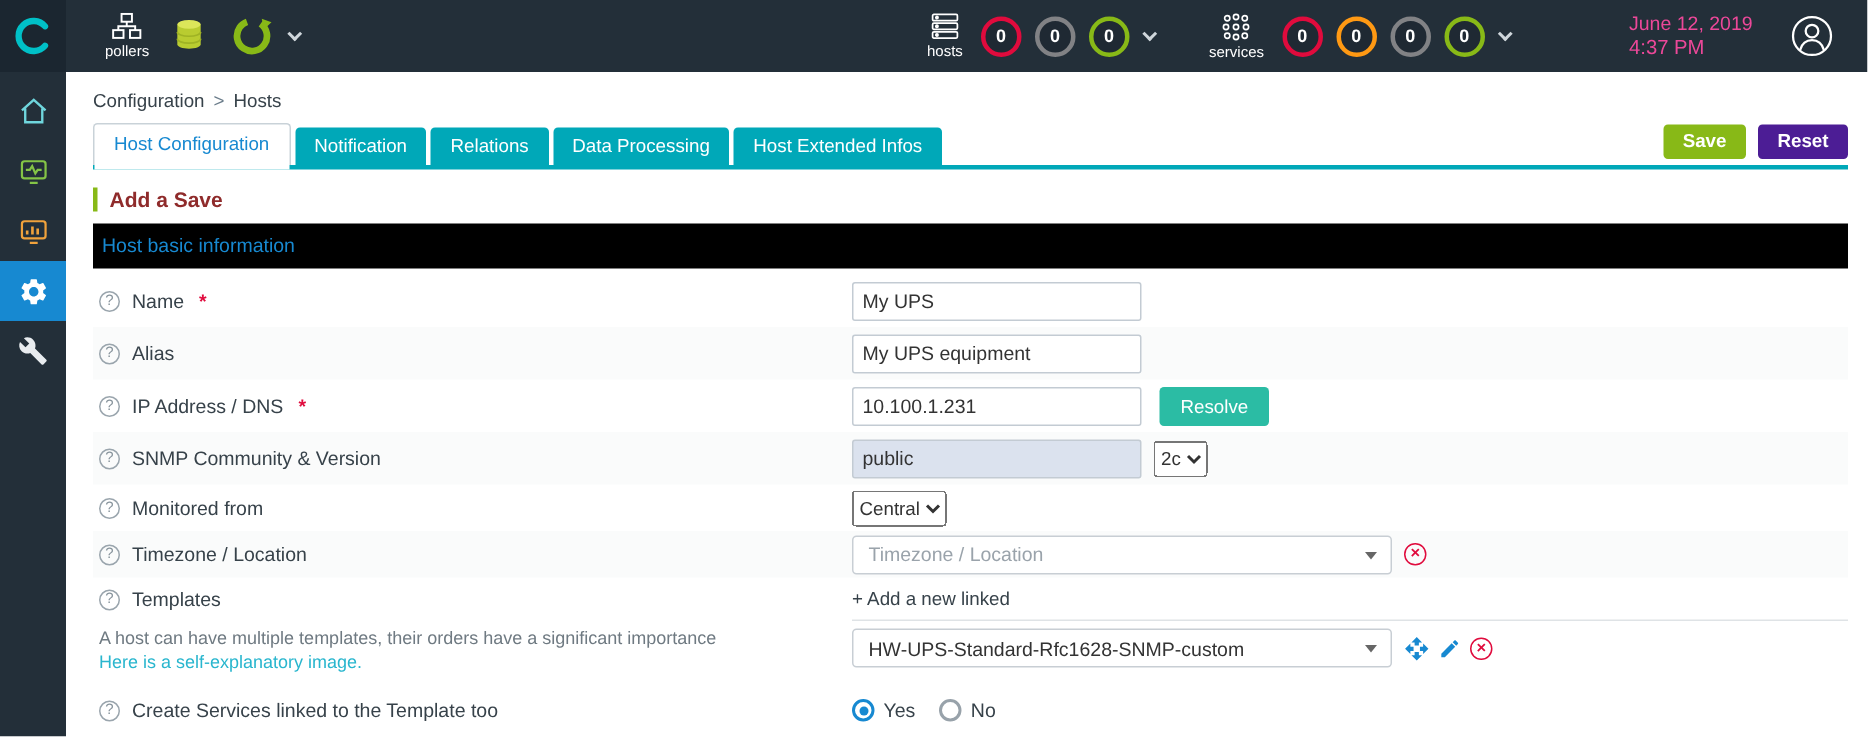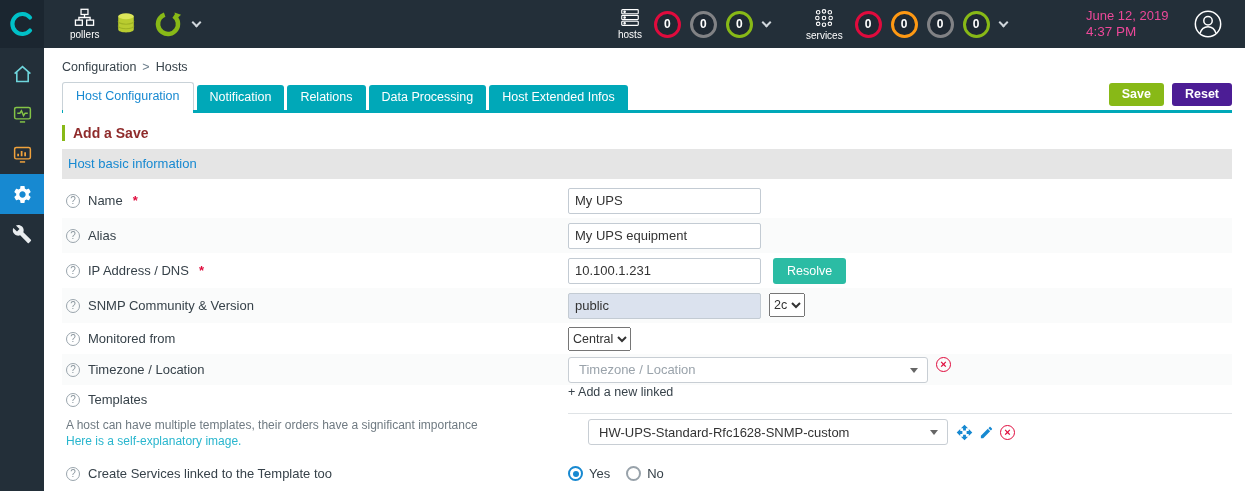--- a/index.html
+++ b/index.html
@@ -46,27 +46,27 @@
   .tealline { margin:0 13px 0 18px; height:3px; background:#00a8b8; position:relative; z-index:1; }
   .actions { position:absolute; right:0; top:1px; display:flex; gap:8px; }
   .btn { height:23px; line-height:23px; padding:0 13px; border-radius:3px; color:#fff;
     font-size:12.5px; font-weight:bold; border:none; cursor:pointer; font-family:inherit; }
   .btn-save { background:#88b917; } .btn-reset { background:#4c1d95; }
 
   .page-title { margin:12px 0 8px 18px; font-size:14px; font-weight:bold; color:#8f2b2b;
     border-left:3px solid #88b917; padding-left:8px; line-height:16px; }
 
   .form { margin:0 13px 0 18px; font-size:13px; color:#37424a; }
-  .section-row { background:#e5e5e5; height:30px; line-height:30px; padding-left:6px;
+  .section-row { background:#000000; height:30px; line-height:30px; padding-left:6px;
     color:#1789d1; margin-bottom:4px; font-size:13px; }
   .frow { display:flex; align-items:center; min-height:35px; }
   .frow.alt { background:#fafbfb; }
   .frow.h31 { min-height:31px; } .frow.h29 { min-height:29px; }
   .flabel { width:506px; display:flex; align-items:center; gap:8px; padding-left:4px; flex-shrink:0; }
-  .fvalue { display:flex; align-items:flex-start; flex:1; }
+  .fvalue { display:flex; align-items:center; flex:1; }
   .help { width:14px; height:14px; border-radius:50%; border:1px solid #9aa5ad; color:#8a969e;
     font-size:10px; display:flex; align-items:center; justify-content:center; flex-shrink:0; cursor:pointer; }
   .help::before { content:"?"; }
   .req { color:#e00b3d; font-weight:bold; margin-left:2px; }
   .ti { width:193px; height:26px; border:1px solid #c3cbd3; border-radius:2px; padding:0 6px;
     font-size:13px; color:#333; font-family:inherit; background:#fff; }
   .ti.snmp { background:#dbe2ee; }
   .btn-resolve { margin-left:12px; height:26px; padding:0 14px; background:#2bbca4; color:#fff;
     border:none; border-radius:3px; font-size:12.5px; cursor:pointer; font-family:inherit; }
   select { height:24px; font-size:12.5px; font-family:inherit; color:#333; }
@@ -76,21 +76,21 @@
   .s2 .ph { color:#9aa3ab; }
   .s2 .val { color:#333; }
   .s2-arrow { position:absolute; right:9px; top:50%; margin-top:-2px; width:0; height:0;
     border-left:4px solid transparent; border-right:4px solid transparent; border-top:5px solid #666; }
   .icon-del { width:15px; height:15px; border-radius:50%; border:1.5px solid #e00b3d; color:#e00b3d;
     display:inline-flex; align-items:center; justify-content:center; font-size:11px; font-weight:bold;
     margin-left:8px; cursor:pointer; line-height:1; flex-shrink:0; }
   .icon-del::before { content:"×"; }
   .add-entry { font-size:12.5px; color:#37424a; cursor:pointer; }
   .tpl-head .fvalue { align-self:stretch; border-bottom:1px solid #dfe3e6; }
-  .tpl-body { align-items:flex-start; min-height:45px; padding-top:2px;gap:20px; }
+  .tpl-body { align-items:flex-start; min-height:45px; padding-top:2px; }
   .tpl-body .flabel { display:block; padding-top:1px; }
   .note { font-size:12px; color:#6f7a82; line-height:1.35; }
   .note-link { font-size:12px; color:#29b6ce; cursor:pointer; line-height:1.4; }
   .tpl-icons { display:flex; align-items:center; gap:6px; margin-left:8px; }
   .tpl-icons svg { cursor:pointer; }
   .radio-group { display:flex; align-items:center; gap:6px; }
   .rb { width:15px; height:15px; border-radius:50%; border:2px solid #98a2aa; background:#fff;
     display:inline-block; position:relative; cursor:pointer; flex-shrink:0; }
   .rb.on { border-color:#1789d1; }
   .rb.on::after { content:""; position:absolute; left:2.5px; top:2.5px; width:6px; height:6px;

